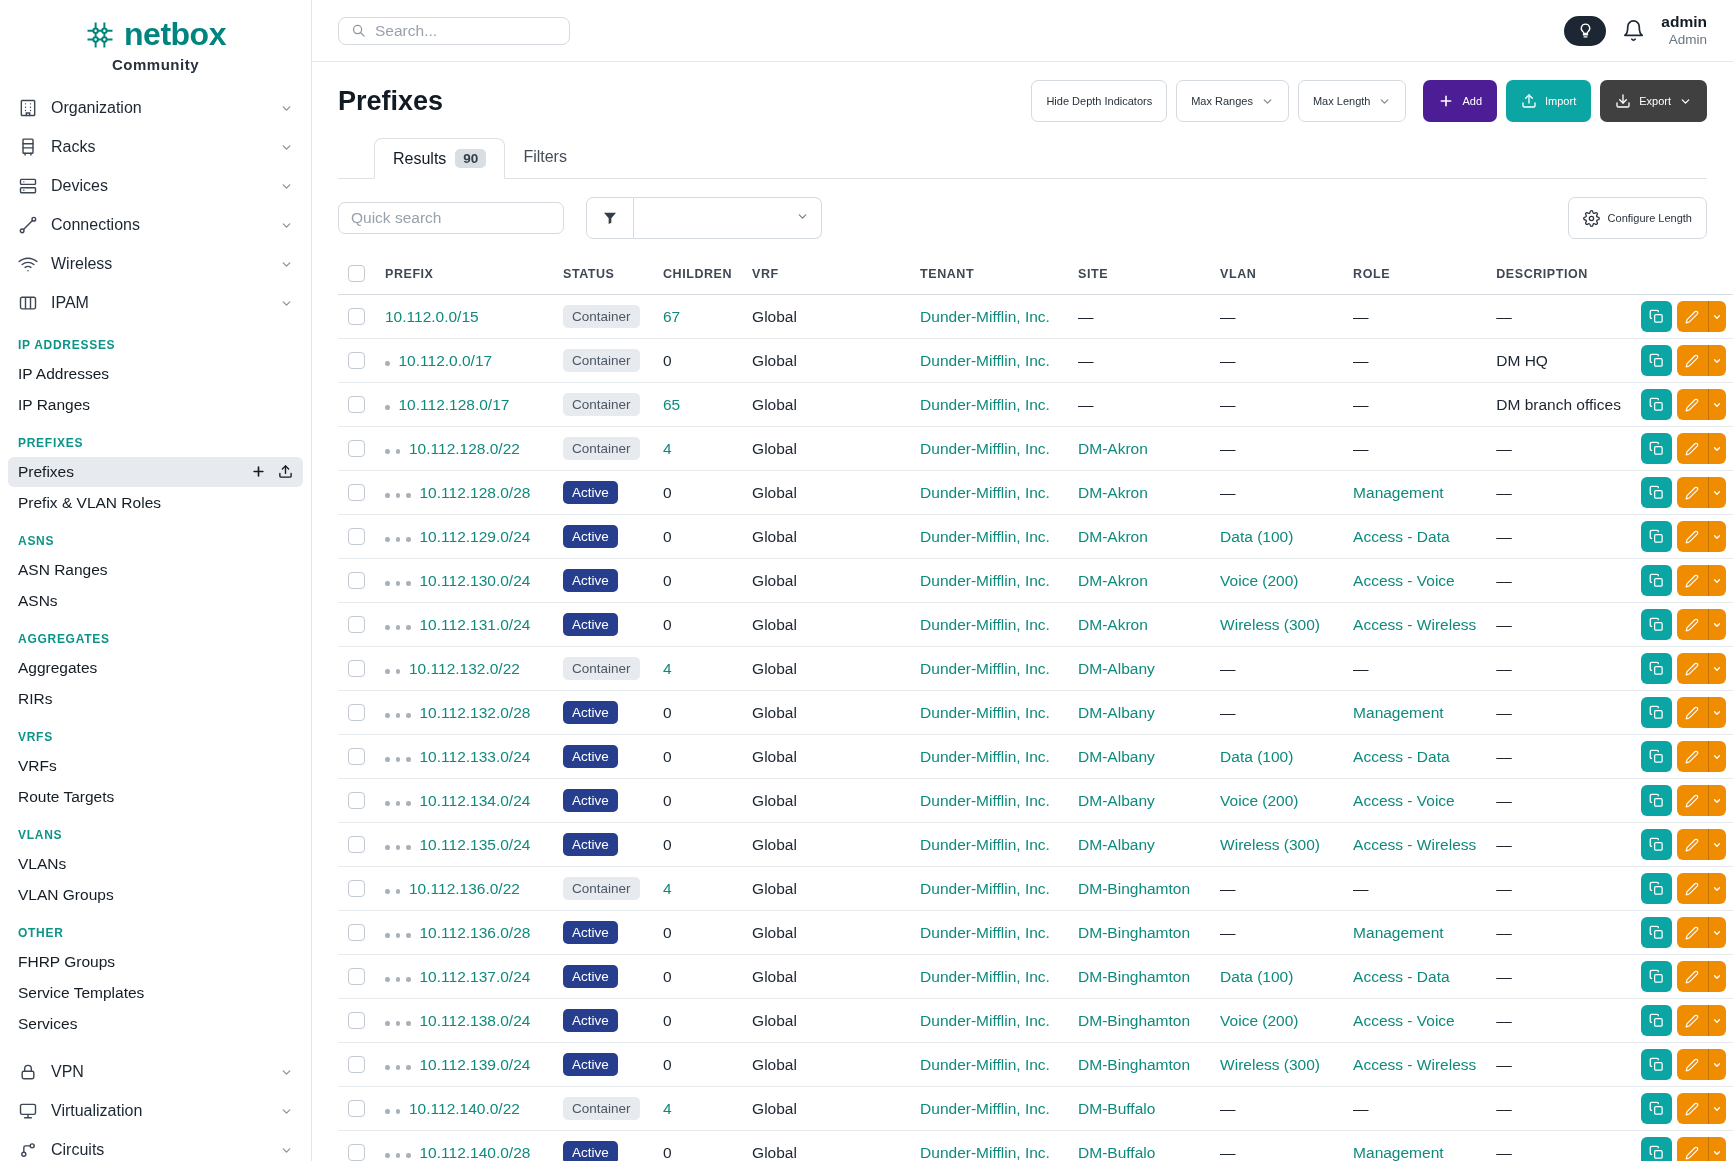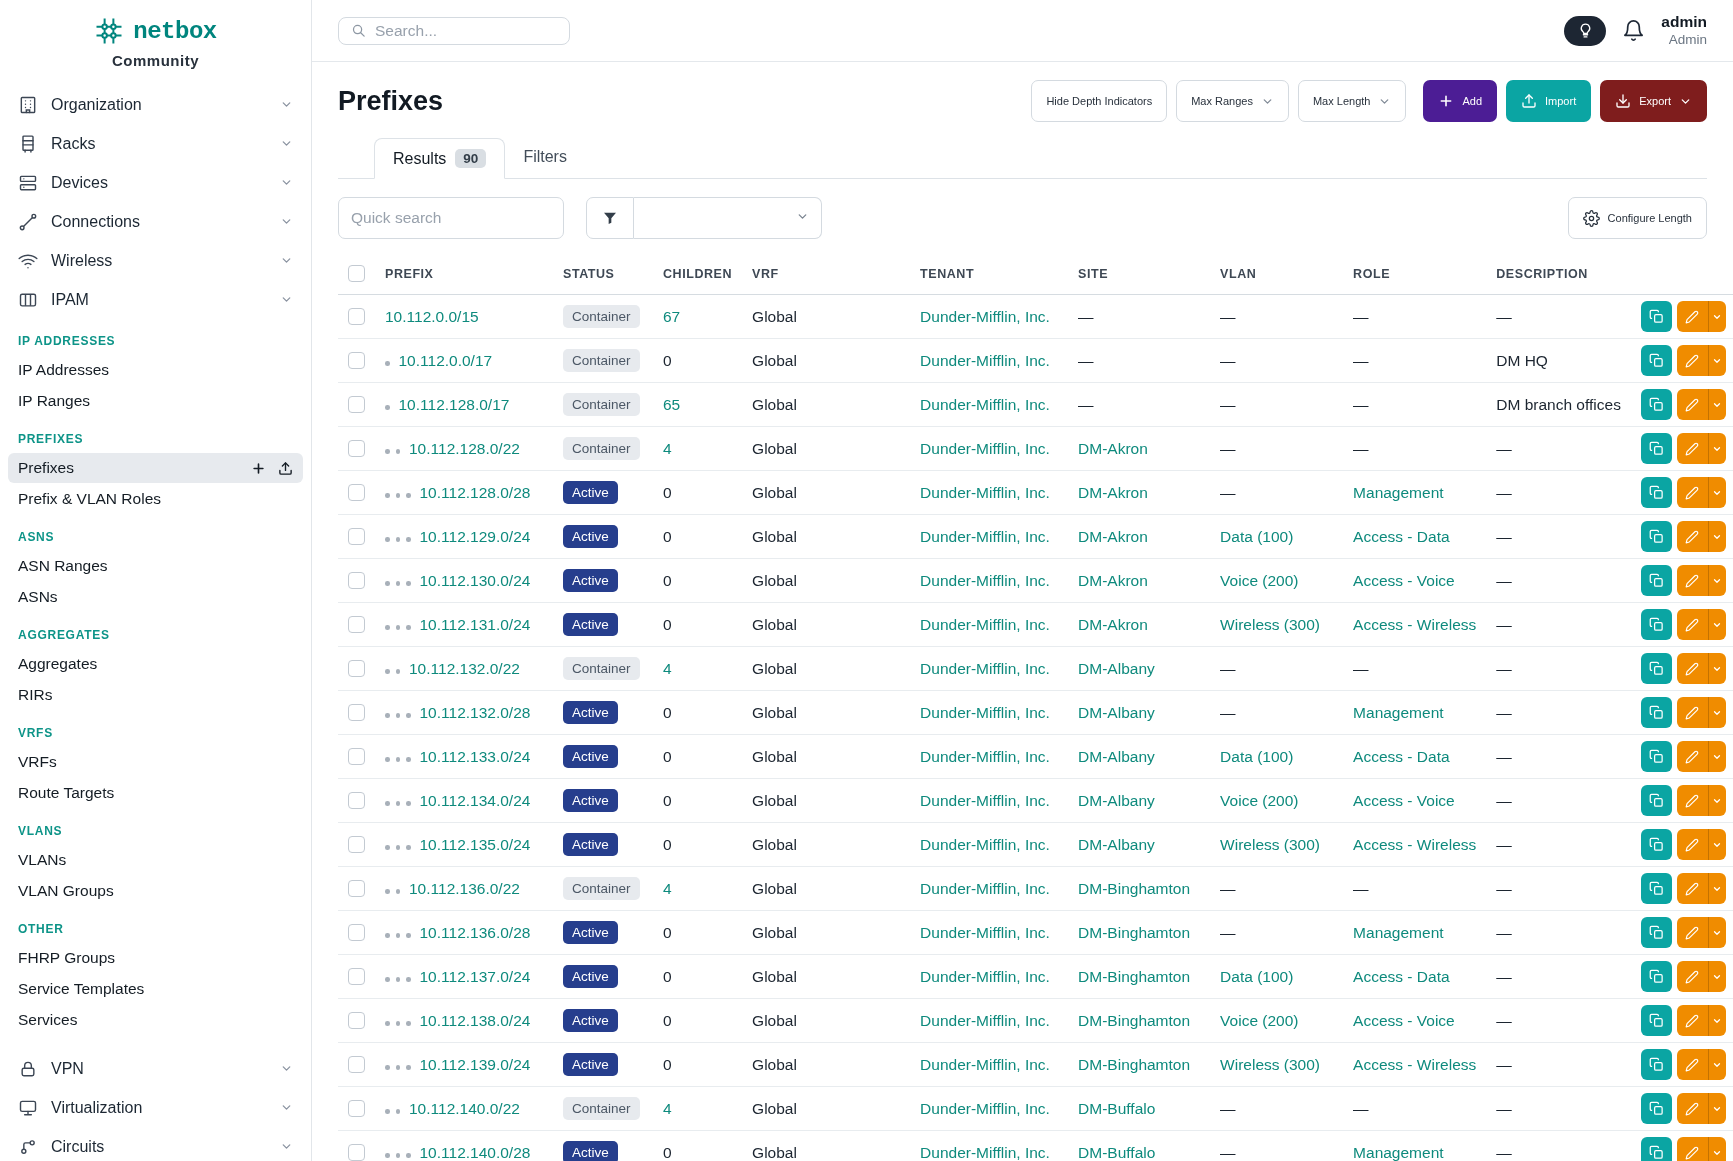--- a/index.html
+++ b/index.html
@@ -7,21 +7,21 @@
   html, body { width: 1733px; height: 1161px; overflow: hidden; }
   body {
     font-family: "Liberation Sans", "DejaVu Sans", sans-serif;
     color: #1c2530; background: #ffffff; display: flex;
   }
   
   .sidebar { width: 312px; min-width: 312px; height: 100%; border-right: 1px solid #e2e6ea; background: #fff; overflow: hidden; }
   .brand { text-align: center; padding: 16px 0 8px; }
   .brand-row { display: inline-flex; align-items: center; gap: 9px; cursor: pointer; }
   .brand-row svg { width: 30px; height: 30px; }
-  .brand-name { font-size: 24px; font-weight: 700; color: #00857e; letter-spacing: -0.5px; font-family: Liberation Mono, monospace; }
+  .brand-name { font-size: 32px; font-weight: 700; color: #00857e; letter-spacing: -0.5px; }
   .brand-sub { margin-top: 2px; font-size: 15px; font-weight: 600; color: #28313c; letter-spacing: 0.5px; }
   .nav { padding-top: 8px; }
   .nav-group { height: 39px; padding: 0 18px; display: flex; align-items: center; gap: 13px; font-size: 16px; color: #1c2733; cursor: pointer; }
   .gicon { display: flex; }
   .gicon svg { width: 20px; height: 20px; color: #3c4654; }
   .nav-group .chev { margin-left: auto; color: #8a93a0; display: flex; }
   .chev-svg { width: 13px; height: 13px; }
   .nav-header { padding: 15px 18px 6px; font-size: 12px; font-weight: 700; letter-spacing: 0.06em; color: #0d9488; }
   .nav-item { margin: 1px 8px; padding: 6px 10px; font-size: 15.5px; color: #141c24; border-radius: 6px; display: flex; align-items: center; cursor: pointer; }
   .nav-item.active { background: #e7eaee; }
@@ -46,31 +46,31 @@
   .user-role { font-size: 13.5px; color: #6b7683; }
   .content { padding: 18px 26px 0; flex: 1; overflow: hidden; }
   .page-head { display: flex; align-items: center; }
   .page-head h1 { font-size: 27px; font-weight: 600; color: #121a23; }
   .head-actions { margin-left: auto; display: flex; gap: 9px; align-items: center; }
   .btn { height: 42px; padding: 0 14px; border-radius: 7px; font-size: 11px; display: inline-flex; align-items: center; gap: 8px; border: 1px solid transparent; cursor: pointer; font-family: inherit; background: #fff; white-space: nowrap; }
   .btn-white { border-color: #d4dae0; color: #28313c; }
   .btn-white .chev { color: #818b97; display: flex; }
   .btn-green  { background: #4c1d95; color: #fff; margin-left: 8px; }
   .btn-teal   { background: #0ba5a3; color: #fff; }
-  .btn-purple { background: #7f1d1d; color: #fff; }
+  .btn-purple { background: #404040; color: #fff; }
   .btn svg.lead { width: 16px; height: 16px; }
   .btn .chev { display: flex; }
   
   .tabs { margin-top: 16px; display: flex; border-bottom: 1px solid #dde2e7; padding-left: 36px; }
   .tab { padding: 10px 18px; font-size: 16px; color: #424d59; cursor: pointer; }
   .tab.active { border: 1px solid #dde2e7; border-bottom: 1px solid #fff; border-radius: 8px 8px 0 0; margin-bottom: -1px; color: #121a23; background: #fff; display: flex; align-items: center; gap: 9px; }
   .count-badge { background: #d9dee3; color: #333e49; font-size: 13.5px; font-weight: 700; border-radius: 5px; padding: 2px 8px; }
   
   .table-controls { margin: 18px 0 14px; display: flex; align-items: center; }
-  .quick-search { width: 226px; height: 42px; border: 1px solid #d4dae0; border-radius: 7px; padding: 0 12px; font-size: 15.5px; font-family: inherit; color: #1f2937; outline: none; }
+  .quick-search { width: 226px; height: 32px; border: 1px solid #d4dae0; border-radius: 7px; padding: 0 12px; font-size: 15.5px; font-family: inherit; color: #1f2937; outline: none; }
   .filter-group { display: flex; margin-left: 22px; }
   .filter-btn { width: 48px; height: 42px; background: #fff; border: 1px solid #d4dae0; border-radius: 7px 0 0 7px; display: flex; align-items: center; justify-content: center; color: #333e49; cursor: pointer; }
   .filter-btn svg { width: 16px; height: 16px; }
   .filter-select { width: 188px; height: 42px; border: 1px solid #d4dae0; border-left: none; border-radius: 0 7px 7px 0; display: flex; align-items: center; justify-content: flex-end; padding: 0 12px; color: #7a8490; cursor: pointer; background: #fff; }
   .configure { margin-left: auto; }
   .configure svg { width: 17px; height: 17px; }
   
   table { width: 100%; border-collapse: collapse; }
   thead th { text-align: left; font-size: 12.5px; font-weight: 700; letter-spacing: 0.045em; color: #3e4854; padding: 12px 10px; border-bottom: 1px solid #d6dce1; white-space: nowrap; }
   tbody td { padding: 0 10px; height: 44px; border-bottom: 1px solid #e8ecef; font-size: 15.5px; color: #1c2530; white-space: nowrap; }

